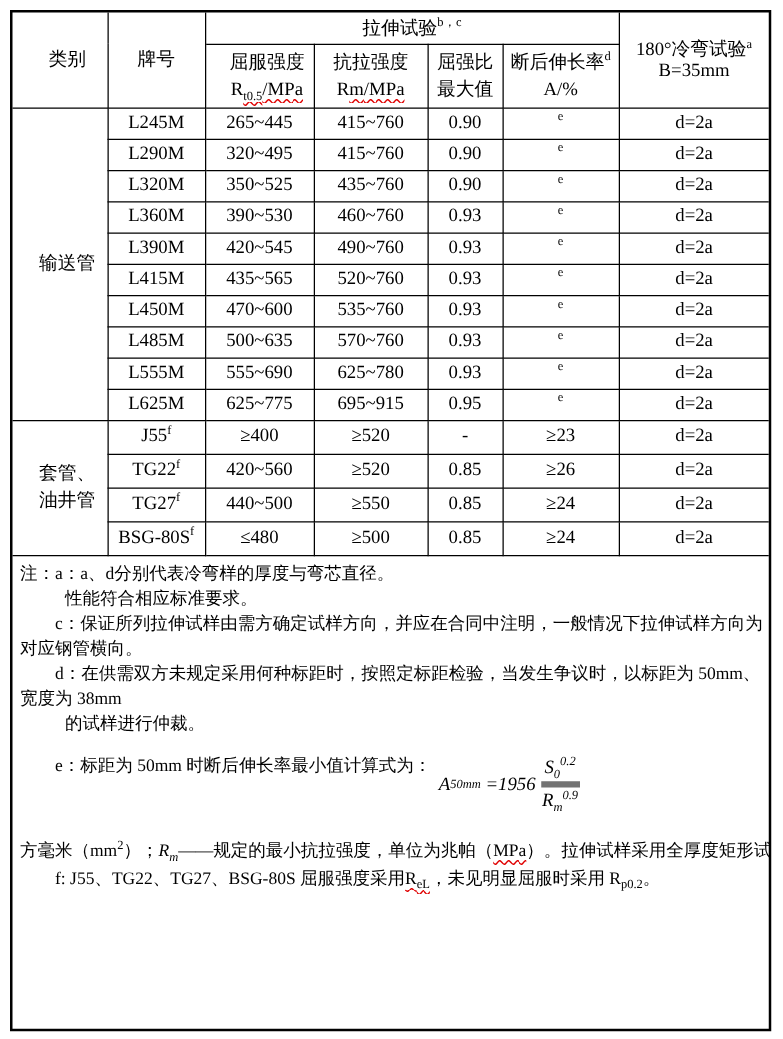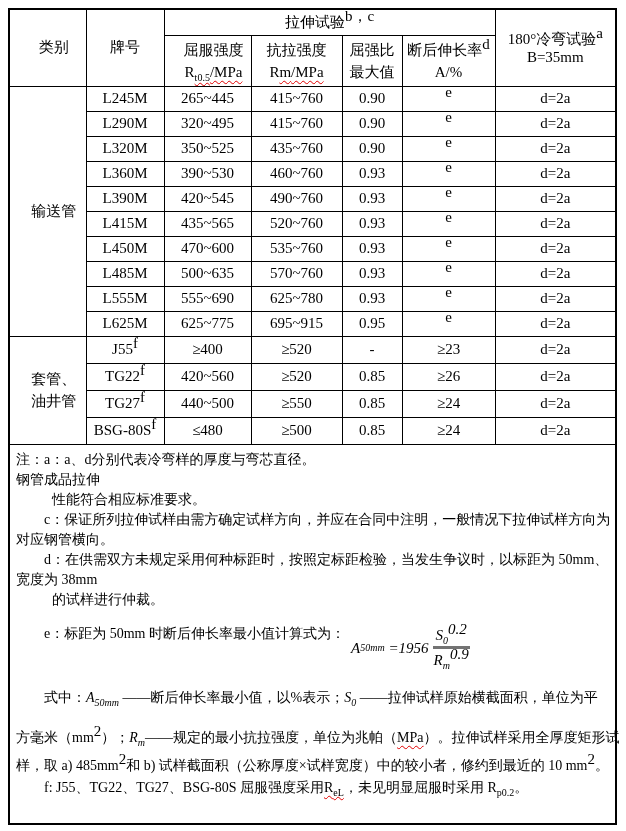--- a/index.html
+++ b/index.html
@@ -26,21 +26,21 @@
   }
   table.spec thead tr.h1 th { height:25px; }
   table.spec thead tr.h2 th { height:51px; line-height:22px; }
   table.spec tbody tr.g1 td { height:25px; }
   table.spec tbody tr.g2 td { height:27px; }
   
   table.spec tr th:first-child, table.spec tr td.first { border-left:none;padding-left:12px; }
   table.spec tr th:last-child,  table.spec tr td:last-child { border-right:none; }
   table.spec thead tr.h1 th { border-top:none; }
 
-  .sup { vertical-align:super; font-size:15px; line-height:0; }
+  .sup { vertical-align:super; font-size:10px; line-height:0; }
   .sub { vertical-align:sub; font-size:10px; line-height:0; }
   .i    { font-style:italic; }
   .isub { font-style:italic; vertical-align:sub; font-size:10px; line-height:0; }
   .sq {
     text-decoration:underline; text-decoration-style:wavy;
     text-decoration-color:#e00000; text-decoration-thickness:1px;
     text-underline-offset:3px;
   }
   .subsq {
     vertical-align:sub; font-size:10px; line-height:0;
@@ -54,21 +54,21 @@
     font-size:14px;
   }
   .note-line { line-height:20px; white-space:nowrap; }
   .ind0 { padding-left:2px; }
   .ind1 { padding-left:30px; }
   .ind2 { padding-left:38px; }
   .formula-line { display:flex; height:48px; }
 
   .math { font-style:italic; font-size:15px; display:inline-flex; align-items:center; margin-left:6px; }
   .frac { display:inline-block; text-align:center; vertical-align:middle; margin-left:4px; }
-  .fr-num { display:block; border-bottom:3px solid #737373; padding:0 3px 1px 3px; }
+  .fr-num { display:block; border-bottom:5px solid #737373; padding:0 3px 1px 3px; }
   .fr-den { display:block; padding-top:1px; }
 </style>
 </head>
 <body>
 
 <div class="doc-frame">
   <table class="spec">
     <colgroup>
       <col style="width:76px">
         <col style="width:78px">
@@ -221,34 +221,31 @@
           <td>≥500</td>
           <td>0.85</td>
           <td>≥24</td>
           <td>d=2a</td>
         </tr>
       </tbody>
   </table>
 
   <div class="notes">
       <div class="note-line ind0">注：a：a、d分别代表冷弯样的厚度与弯芯直径。</div>
-      <div class="note-line ind0">钢管成品拉伸</div>
       <div class="note-line ind2">性能符合相应标准要求。</div>
       <div class="note-line ind1">c：保证所列拉伸试样由需方确定试样方向，并应在合同中注明，一般情况下拉伸试样方向为</div>
       <div class="note-line ind0">对应钢管横向。</div>
       <div class="note-line ind1">d：在供需双方未规定采用何种标距时，按照定标距检验，当发生争议时，以标距为 50mm、</div>
       <div class="note-line ind0">宽度为 38mm</div>
       <div class="note-line ind2">的试样进行仲裁。</div>
       <div class="note-line ind1 formula-line" style="margin-top: 14px;">e：标距为 50mm 时断后伸长率最小值计算式为：<span class="math">
           <span>A</span>
           <span class="isub">50mm</span>
           <span>&nbsp;=1956</span>
           <span class="frac">
             <span class="fr-num">S<span class="isub">0</span><span class="sup">0.2</span></span>
             <span class="fr-den">R<span class="isub">m</span><span class="sup">0.9</span></span>
           </span>
         </span></div>
-      <div class="note-line ind1" style="margin-top: 16px;">式中：<span class="i">A</span><span class="isub">50mm</span> ——断后伸长率最小值，以%表示；<span class="i">S</span><span class="isub">0</span> ——拉伸试样原始横截面积，单位为平</div>
       <div class="note-line ind0" style="margin-top: 20px;">方毫米（mm<span class="sup">2</span>）；<span class="i">R</span><span class="isub">m</span>——规定的最小抗拉强度，单位为兆帕（<span class="sq">MPa</span>）。拉伸试样采用全厚度矩形试</div>
-      <div class="note-line ind0" style="margin-top: 8px;">样，取 a) 485mm<span class="sup">2</span>和 b) 试样截面积（公称厚度×试样宽度）中的较小者，修约到最近的 10 mm<span class="sup">2</span>。</div>
       <div class="note-line ind1" style="margin-top: 2px;">f: J55、TG22、TG27、BSG-80S 屈服强度采用<span class="sq">R</span><span class="subsq">eL</span>，未见明显屈服时采用 R<span class="sub">p0.2</span>。</div>
     </div>
 </div>
 
 </body></html>

